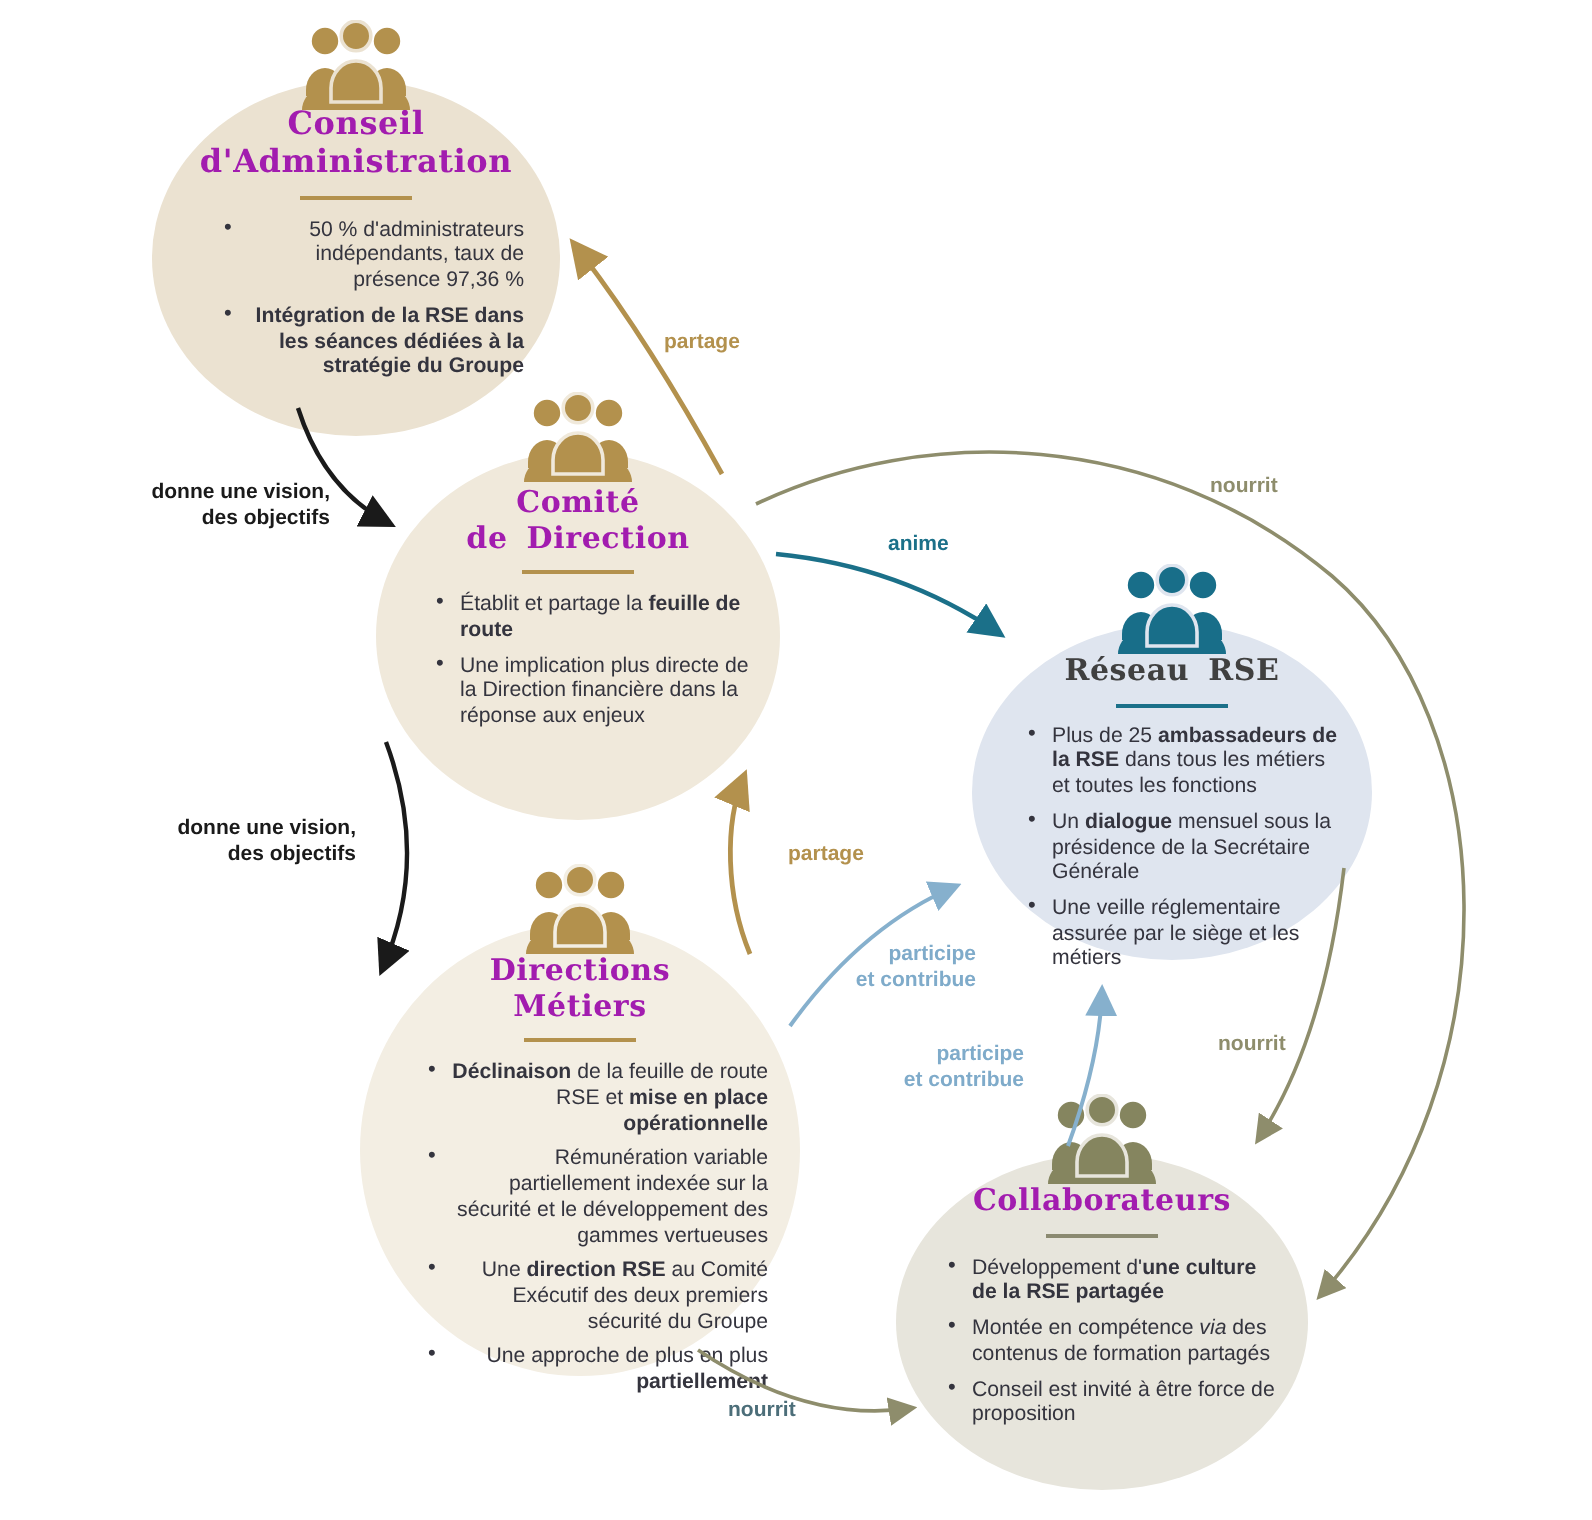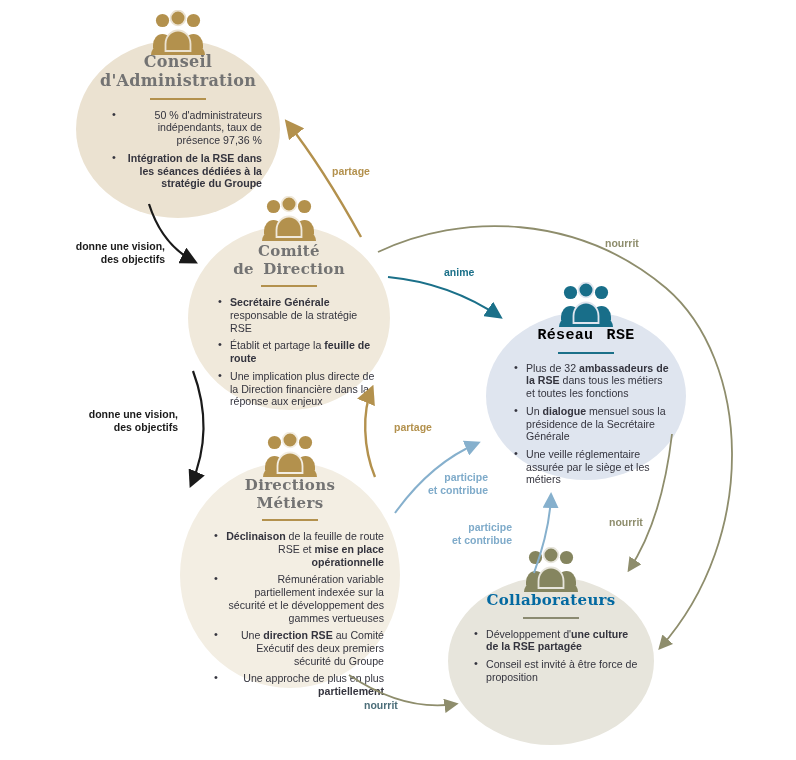--- a/index.html
+++ b/index.html
@@ -15,23 +15,23 @@
   #node-directions     { left:180px; top:462px; width:220px; height:226px; background:#f3eee3; --bg:#f3eee3; padding-top:15px; }
   #node-reseau         { left:486px; top:312px; width:200px; height:168px; background:#dfe5ef; --bg:#dfe5ef; padding-top:15px; }
   #node-collaborateurs { left:448px; top:577px; width:206px; height:168px; background:#e7e5dc; --bg:#e7e5dc; padding-top:15px; }
 
   .title {
     font-family:"DejaVu Serif", serif; font-weight:bold;
     font-size:15px; line-height:1.18; white-space:pre-line;
     letter-spacing:0.3px; word-spacing:4px;
   }
   #node-conseil .title { font-size:16px; }
-  .gold-t { color:#737373; }
-  .teal-t { color:#000000;font-family:Liberation Mono, monospace; }
-  .olive-t{ color:#0369a1; }
+  .gold-t { color:#a21caf; }
+  .teal-t { color:#404040; }
+  .olive-t{ color:#a21caf; }
   .rule { width:56px; height:2px; margin:7px auto 7px auto; }
   .gold-r { background:#b3914d; }
   .teal-r { background:#1b7089; }
   .olive-r{ background:#8b8a71; }
 
   .bullets { text-align:left; font-size:10.6px; line-height:1.2; }
   #node-conseil .bullets        { padding:2px 18px 0 36px;text-align:right; }
   #node-comite .bullets         { padding:2px 14px 0 30px; }
   #node-directions .bullets     { padding:2px 16px 0 34px;text-align:right; }
   #node-reseau .bullets         { padding:1px 12px 0 28px; }
@@ -102,21 +102,20 @@
       <path d="M1 45 A27 16.5 0 0 1 55 45 Z"></path>
       <path d="M3 35 A9.5 11 0 0 1 22 35 L22 38 L3 38 Z"></path>
       <path d="M34 35 A9.5 11 0 0 1 53 35 L53 38 L34 38 Z"></path>
       <path class="sep" d="M15.5 41 L15.5 34 A12.5 13.5 0 0 1 40.5 34 L40.5 41 Z"></path>
       <circle class="sep" cx="28" cy="8" r="7.4"></circle>
     </svg>
     <div class="title gold-t">Comité
 de Direction</div>
     <div class="rule gold-r"></div>
     <div class="bullets">
-        <div class="bullet"><span class="b">Secrétaire Générale</span><span> responsable de la stratégie RSE</span></div>
         <div class="bullet"><span>Établit et partage la </span><span class="b">feuille de route</span></div>
         <div class="bullet"><span>Une implication plus directe de la Direction financière dans la réponse aux enjeux</span></div>
       </div>
   </div>
 
   <div class="node" id="node-directions">
     <svg class="grp grp-gold" width="56" height="46" viewBox="0 0 56 46">
       <circle cx="12.5" cy="10.5" r="6.6"></circle>
         <circle cx="43.5" cy="10.5" r="6.6"></circle>
       <path d="M1 45 A27 16.5 0 0 1 55 45 Z"></path>
@@ -142,40 +141,41 @@
         <circle cx="43.5" cy="10.5" r="6.6"></circle>
       <path d="M1 45 A27 16.5 0 0 1 55 45 Z"></path>
       <path d="M3 35 A9.5 11 0 0 1 22 35 L22 38 L3 38 Z"></path>
       <path d="M34 35 A9.5 11 0 0 1 53 35 L53 38 L34 38 Z"></path>
       <path class="sep" d="M15.5 41 L15.5 34 A12.5 13.5 0 0 1 40.5 34 L40.5 41 Z"></path>
       <circle class="sep" cx="28" cy="8" r="7.4"></circle>
     </svg>
     <div class="title teal-t">Réseau RSE</div>
     <div class="rule teal-r"></div>
     <div class="bullets">
-        <div class="bullet"><span>Plus de 32 </span><span class="b">ambassadeurs de la RSE</span><span> dans tous les métiers et toutes les fonctions</span></div>
+        <div class="bullet"><span>Plus de 25 </span><span class="b">ambassadeurs de la RSE</span><span> dans tous les métiers et toutes les fonctions</span></div>
         <div class="bullet"><span>Un </span><span class="b">dialogue</span><span> mensuel sous la présidence de la Secrétaire Générale</span></div>
         <div class="bullet"><span>Une veille réglementaire assurée par le siège et les métiers</span></div>
       </div>
   </div>
 
   <div class="node" id="node-collaborateurs">
     <svg class="grp grp-olive" width="56" height="46" viewBox="0 0 56 46">
       <circle cx="12.5" cy="10.5" r="6.6"></circle>
         <circle cx="43.5" cy="10.5" r="6.6"></circle>
       <path d="M1 45 A27 16.5 0 0 1 55 45 Z"></path>
       <path d="M3 35 A9.5 11 0 0 1 22 35 L22 38 L3 38 Z"></path>
       <path d="M34 35 A9.5 11 0 0 1 53 35 L53 38 L34 38 Z"></path>
       <path class="sep" d="M15.5 41 L15.5 34 A12.5 13.5 0 0 1 40.5 34 L40.5 41 Z"></path>
       <circle class="sep" cx="28" cy="8" r="7.4"></circle>
     </svg>
     <div class="title olive-t">Collaborateurs</div>
     <div class="rule olive-r"></div>
     <div class="bullets">
         <div class="bullet"><span>Développement d'</span><span class="b">une culture de la RSE partagée</span></div>
+        <div class="bullet"><span>Montée en compétence </span><span class="i">via</span><span> des contenus de formation partagés</span></div>
         <div class="bullet"><span>Conseil est invité à être force de proposition</span></div>
       </div>
   </div>
 
   <svg id="arrows" width="796" height="760" viewBox="0 0 796 760">
     <defs>
       <marker id="mk-black" markerWidth="8" markerHeight="8" refX="6.5" refY="4" orient="auto">
           <path d="M0 0 L8 4 L0 8 Z" fill="#1a1a1a"></path>
         </marker>
       <marker id="mk-gold" markerWidth="8" markerHeight="8" refX="6.5" refY="4" orient="auto">

